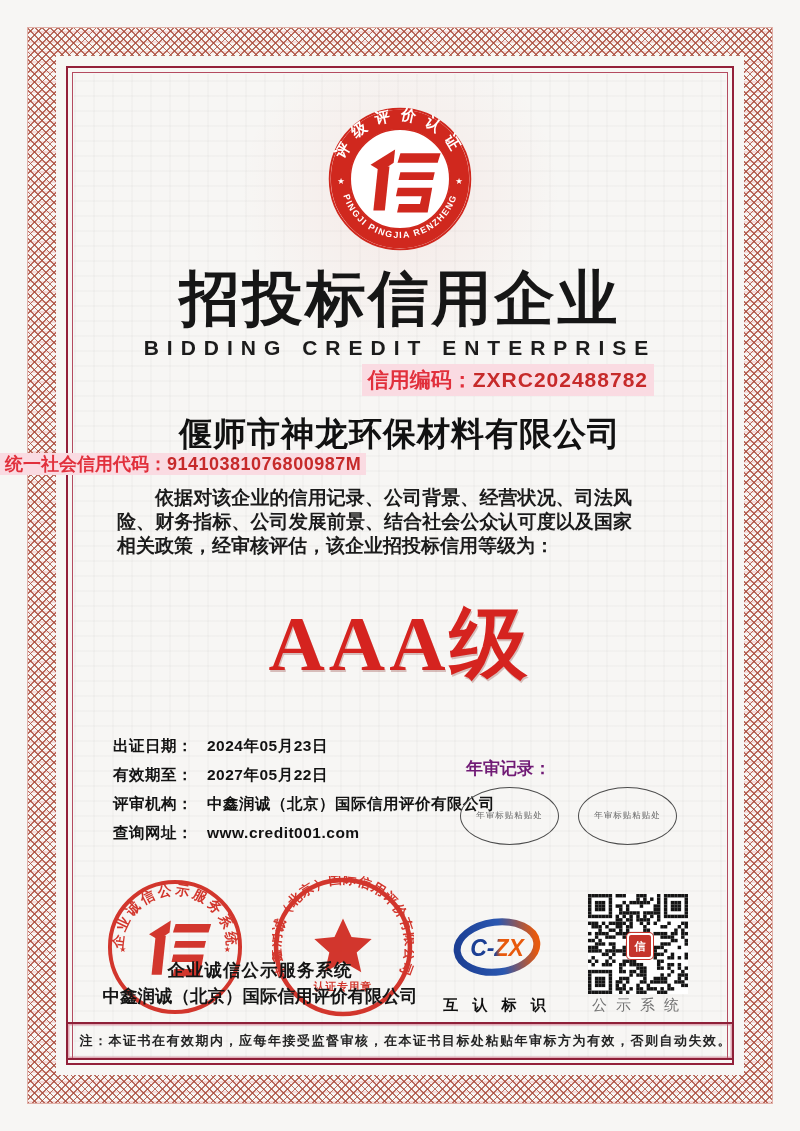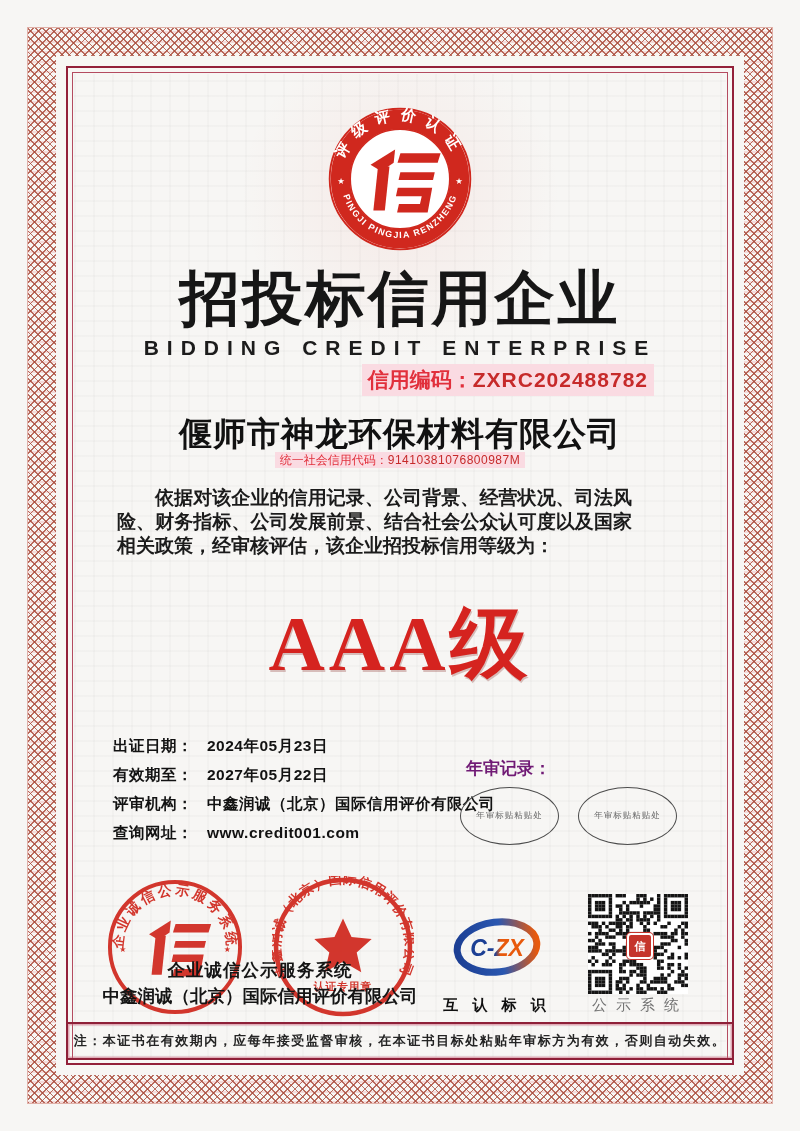--- a/index.html
+++ b/index.html
@@ -44,21 +44,21 @@
     background:#fadbe2; padding:2px 6px;margin-left:12px;
   }
   .code-line .lab{ color:#e1303c; }
   .code-line .val{ color:#c62a2a; letter-spacing:1px; }
   .company{
     left:0; right:0; top:412px; text-align:center;
     font-family:"Liberation Serif","DejaVu Serif",serif;
     font-size:33px; font-weight:900; color:#111; letter-spacing:1px;
   }
   .uscc{
-    left:0; right:0; top:452px; text-align:center; font-size:12px; font-weight:normal;
+    left:0; right:0; top:452px; font-size:18px; font-weight:bold;
   }
   .uscc .inner{ background:#fadbe2; padding:1px 5px; }
   .uscc .lab{ color:#e1303c; }
   .uscc .val{ color:#c62a2a; letter-spacing:.5px; }
   .descr{
     left:117px; top:486px; width:515px;
     font-size:19px; font-weight:bold; color:#1b1b1b; line-height:24px;
     text-align:justify; text-indent:2em; margin:0;
     font-family:Liberation Serif, serif;
   }
@@ -105,21 +105,21 @@
     color:#fff; font-size:11px; font-weight:bold;
   }
   .qr-label{
     left:580px; top:996px; width:120px; text-align:center;
     font-size:15px; font-weight:400; color:#737373; letter-spacing:9px;
   }
   .note-box{
     left:66px; top:1022px; width:664px; height:34px;
     border:2.5px solid #8e2038;
     box-shadow:inset 0 0 0 1.5px rgba(201,98,122,.5);
-    display:flex; align-items:center; justify-content:center;
+    display:flex; align-items:center; justify-content:flex-end;
   }
   .note-box span{
     font-size:13px; font-weight:bold; color:#242424; letter-spacing:1.5px;
     font-family:"Liberation Serif","DejaVu Serif",serif;
   }
   svg text{ font-family:"Liberation Sans","DejaVu Sans",sans-serif; }
 </style>
 </head>
 <body>
 

